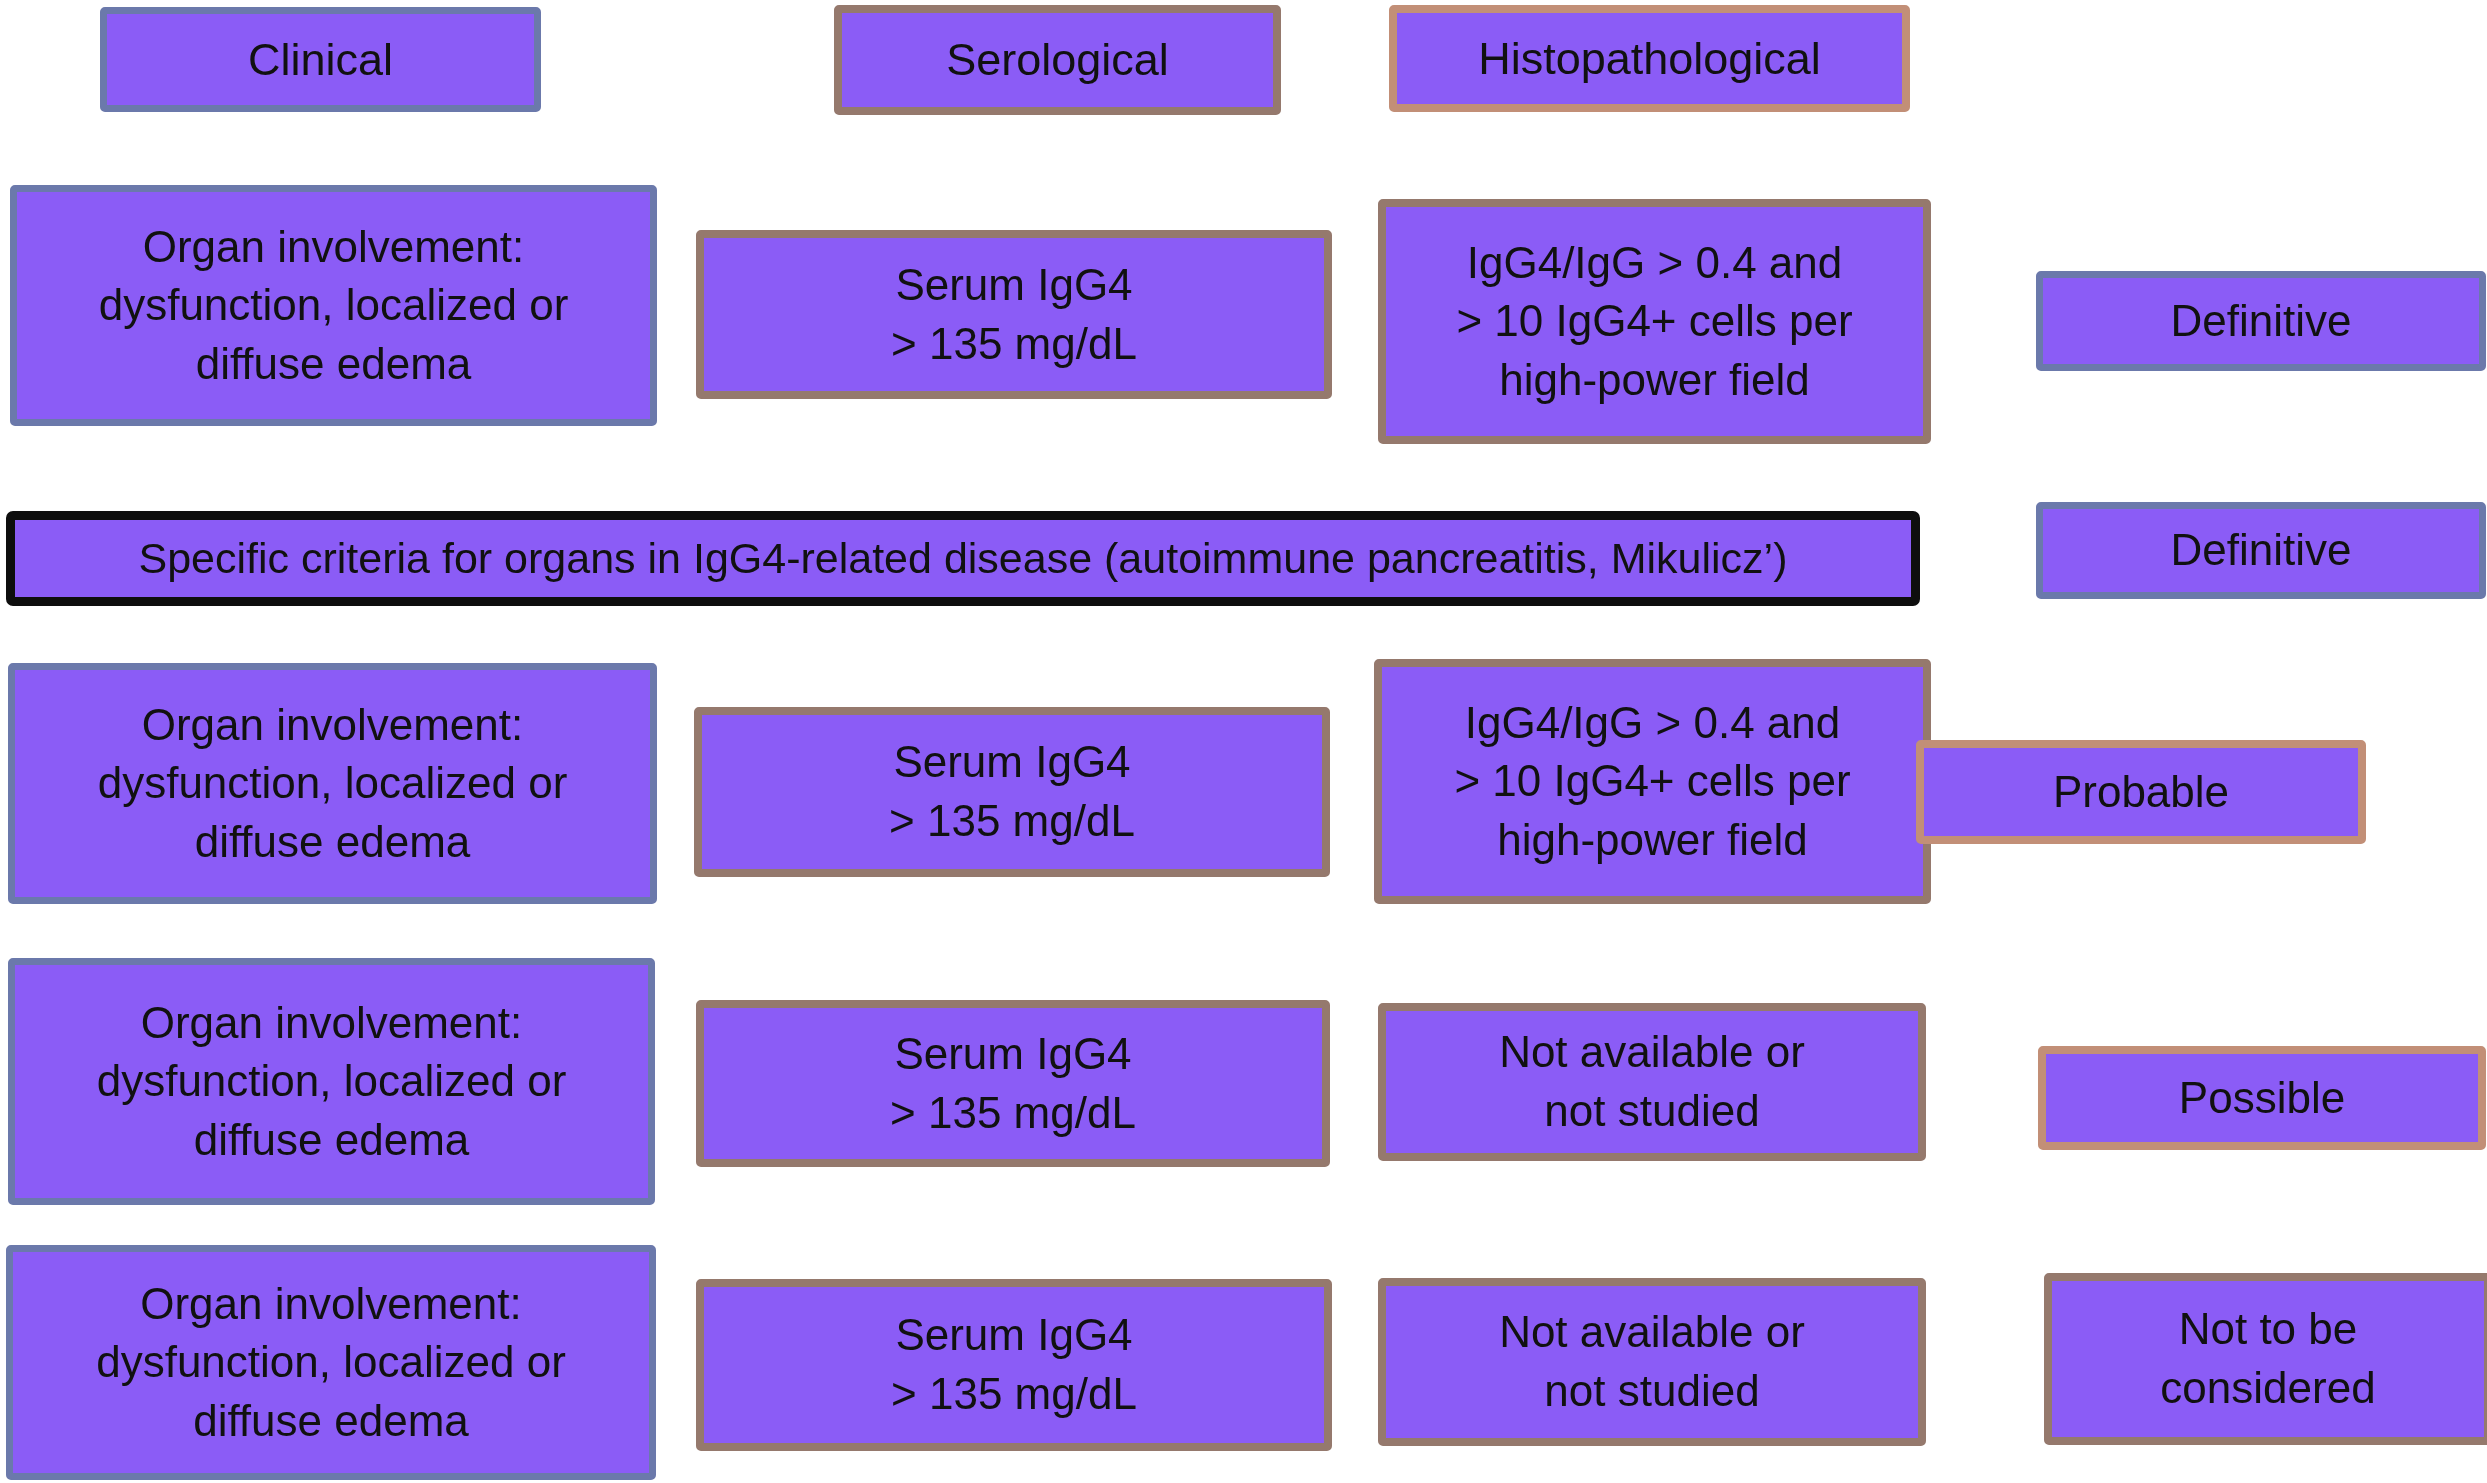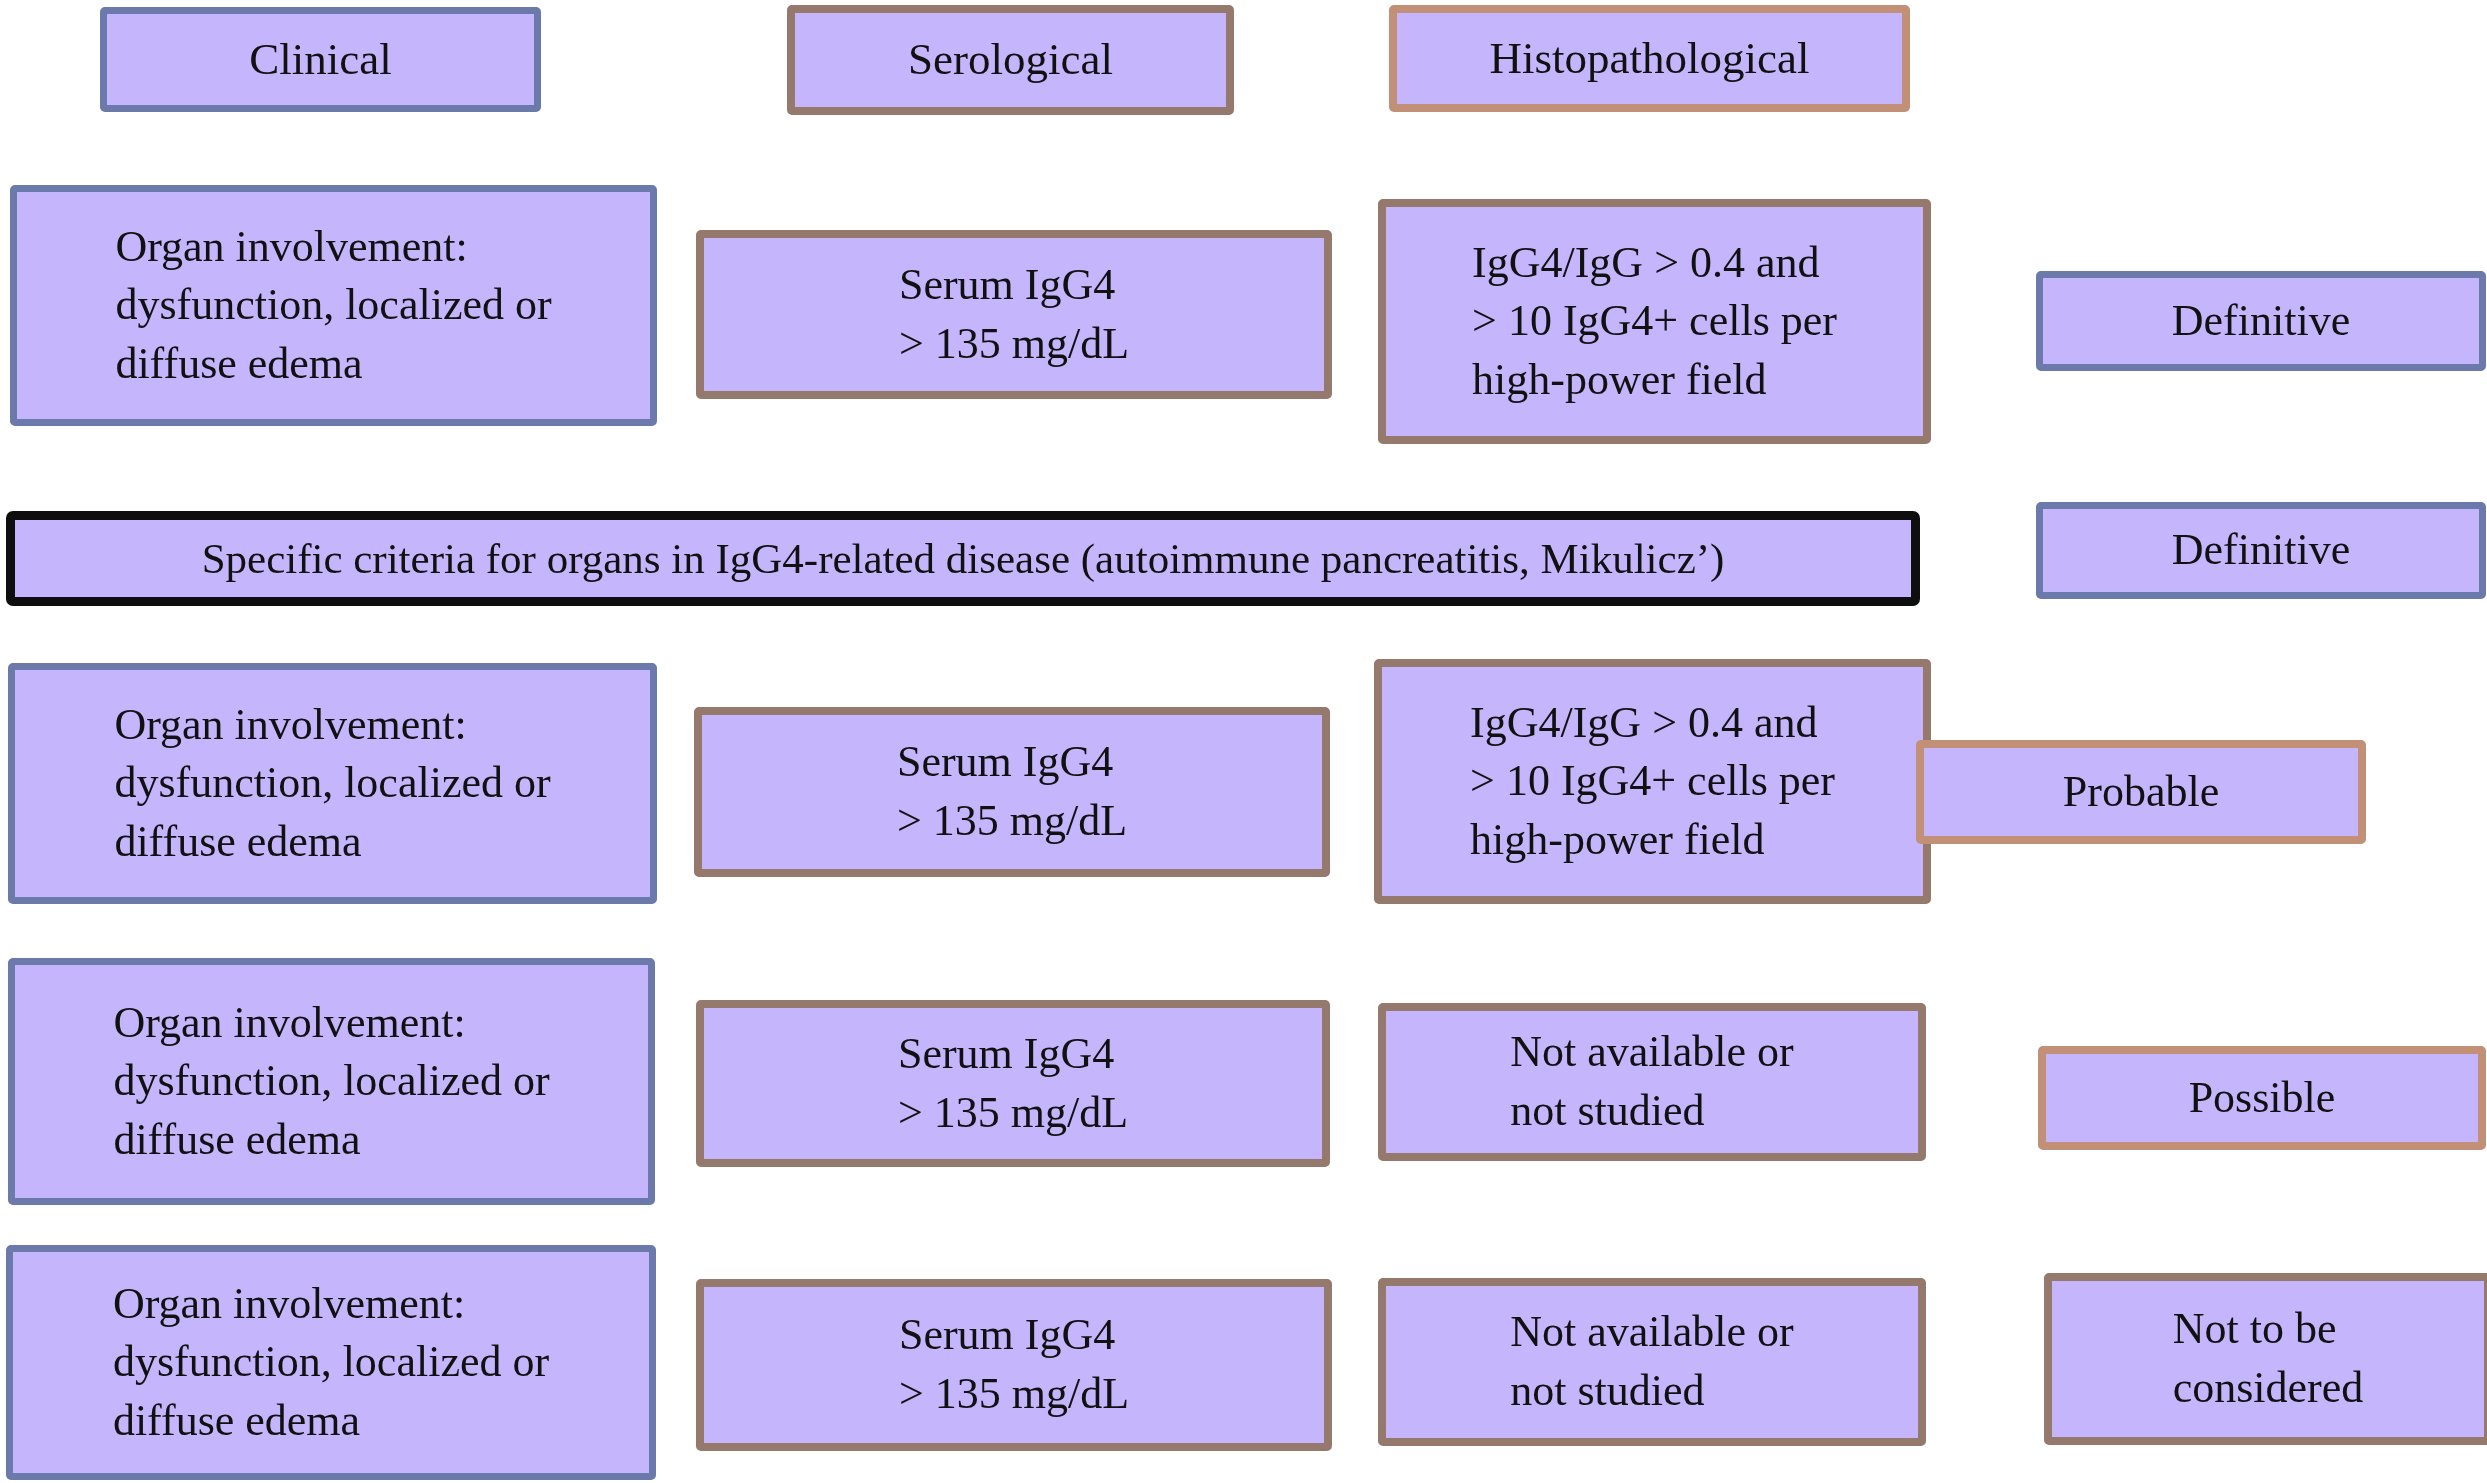--- a/index.html
+++ b/index.html
@@ -13,42 +13,42 @@
   .canvas{
     position:relative;
     width:2488px;
     height:1484px;
     background:#ffffff;
     font-family:"Liberation Sans","DejaVu Sans",sans-serif;
     color:#111111;
   }
   .box{
     position:absolute;
-    background:#c4b5fd;
+    background:#8b5cf6;
     display:flex;
     align-items:center;
     justify-content:center;
+    text-align:center;
     white-space:pre-line;
     font-size:44px;
     line-height:1.33;
     border-radius:5px;
     padding:4px 10px;
-    font-family:Liberation Serif, serif;
   }
   .b-blue{border:7px solid var(--blue);}
   .b-brown{border:8px solid var(--brown);}
   .b-salmon{border:8px solid var(--salmon);}
   .b-black{border:9px solid var(--black);}
   .hdr{font-size:45px;}
   .wide{font-size:43px;border-radius:7px;}
   .hdr-dq{border-radius:9px;}
 
   
   .h-clinical{left:100px;top:7px;width:441px;height:105px;}
-  .h-serological{left:787px;top:5px;width:447px;height:110px;}
+  .h-serological{left:834px;top:5px;width:447px;height:110px;}
   .h-histo{left:1389px;top:5px;width:521px;height:107px;}
   .h-dq{left:2030px;top:6px;width:456px;height:115px;}
 
   
   .r1-clinical{left:10px;top:185px;width:647px;height:241px;}
   .r1-sero{left:696px;top:230px;width:636px;height:169px;}
   .r1-histo{left:1378px;top:199px;width:553px;height:245px;}
   .r1-dq{left:2036px;top:271px;width:450px;height:100px;}
 
   

